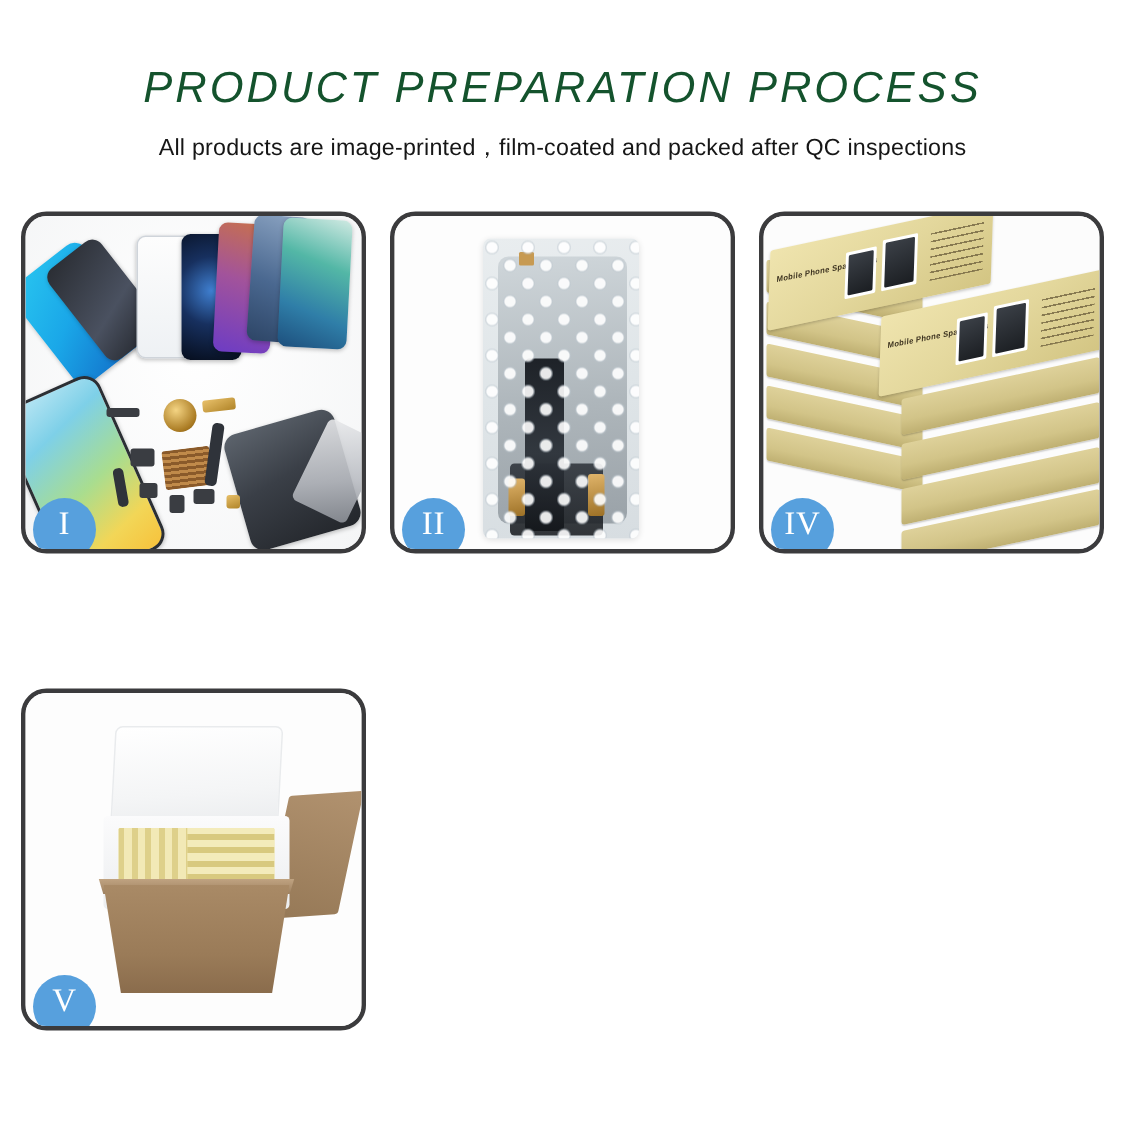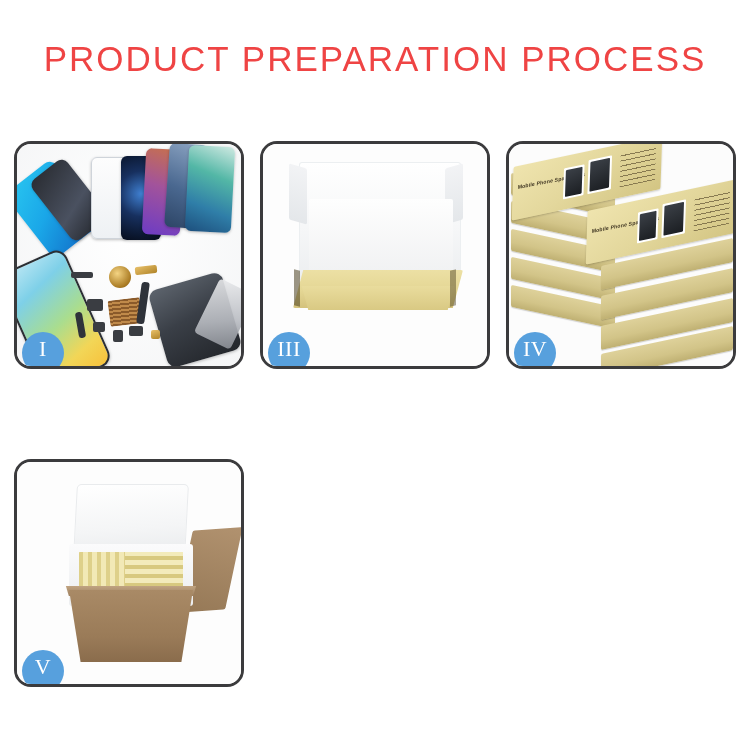--- a/index.html
+++ b/index.html
@@ -26,26 +26,27 @@
 
   
   .header {
     position: absolute;
     left: 0;
     top: 38px;
     width: 750px;
     text-align: center;
   }
   .title {
-    font-size: 35px;
+    font-size: 29px;
     letter-spacing: 2.0px;
     font-weight: 400;
-    color: #ef4444;
+    color: #14532d;
     line-height: 42px;
     white-space: nowrap;
+    font-style: italic;
   }
   .subtitle {
     margin-top: 9px;
     font-size: 15.5px;
     font-weight: 400;
     color: #161616;
     letter-spacing: 0.15px;
     line-height: 20px;
     white-space: nowrap;
   }
@@ -470,20 +471,21 @@
     background: #a98b6b; opacity: 0.8; transform: skewY(18deg);
   }
 </style>
 </head>
 <body>
 
 <div class="page">
 
   <div class="header">
     <div class="title">PRODUCT PREPARATION PROCESS</div>
+    <div class="subtitle">All products are image-printed，film-coated and packed after QC inspections</div>
   </div>
 
   <div class="grid">
 
     <div class="cell">
       <div class="photo p1">
         <div class="ph ph-a"></div>
         <div class="ph ph-a2"></div>
         <div class="ph ph-b"></div>
         <div class="ph ph-c"></div>
@@ -501,35 +503,35 @@
         <div class="chip" style="left:112px;top:182px;width:14px;height:10px;"></div>
         <div class="flexcable" style="left:122px;top:138px;width:8px;height:42px;transform:rotate(8deg);"></div>
         <div class="flexcable" style="left:60px;top:168px;width:7px;height:26px;transform:rotate(-10deg);"></div>
         <div class="gold" style="left:118px;top:122px;width:22px;height:8px;transform:rotate(-6deg);"></div>
         <div class="gold" style="left:134px;top:186px;width:9px;height:9px;"></div>
         <div class="tool"></div>
       </div>
       <div class="badge">I</div>
     </div>
 
-
     <div class="cell">
-      <div class="photo p3">
-        <div class="b3-lid"></div>
-        <div class="b3-lid-flapL"></div>
-        <div class="b3-lid-flapR"></div>
-        <div class="b3-foam"></div>
-        <div class="b3-bubbles"></div>
-        <div class="b3-base"></div>
-        <div class="b3-front"></div>
-        <div class="b3-edgeL"></div>
-        <div class="b3-edgeR"></div>
+      <div class="photo p2">
+        <div class="bw-outer">
+          <div class="bw-inner"></div>
+          <div class="bw-dark"></div>
+          <div class="bw-dark2"></div>
+          <div class="bw-gold1"></div>
+          <div class="bw-gold2"></div>
+          <div class="bw-tag"></div>
+          <div class="bubbles"></div>
+        </div>
       </div>
-      <div class="badge">III</div>
+      <div class="badge">II</div>
     </div>
+
 
     <div class="cell">
       <div class="photo p4">
         <div class="stack">
           <div class="bx bx-l1"></div>
           <div class="bx bx-l2"></div>
           <div class="bx bx-l3"></div>
           <div class="bx bx-l4"></div>
           <div class="bx bx-l5"></div>
 

